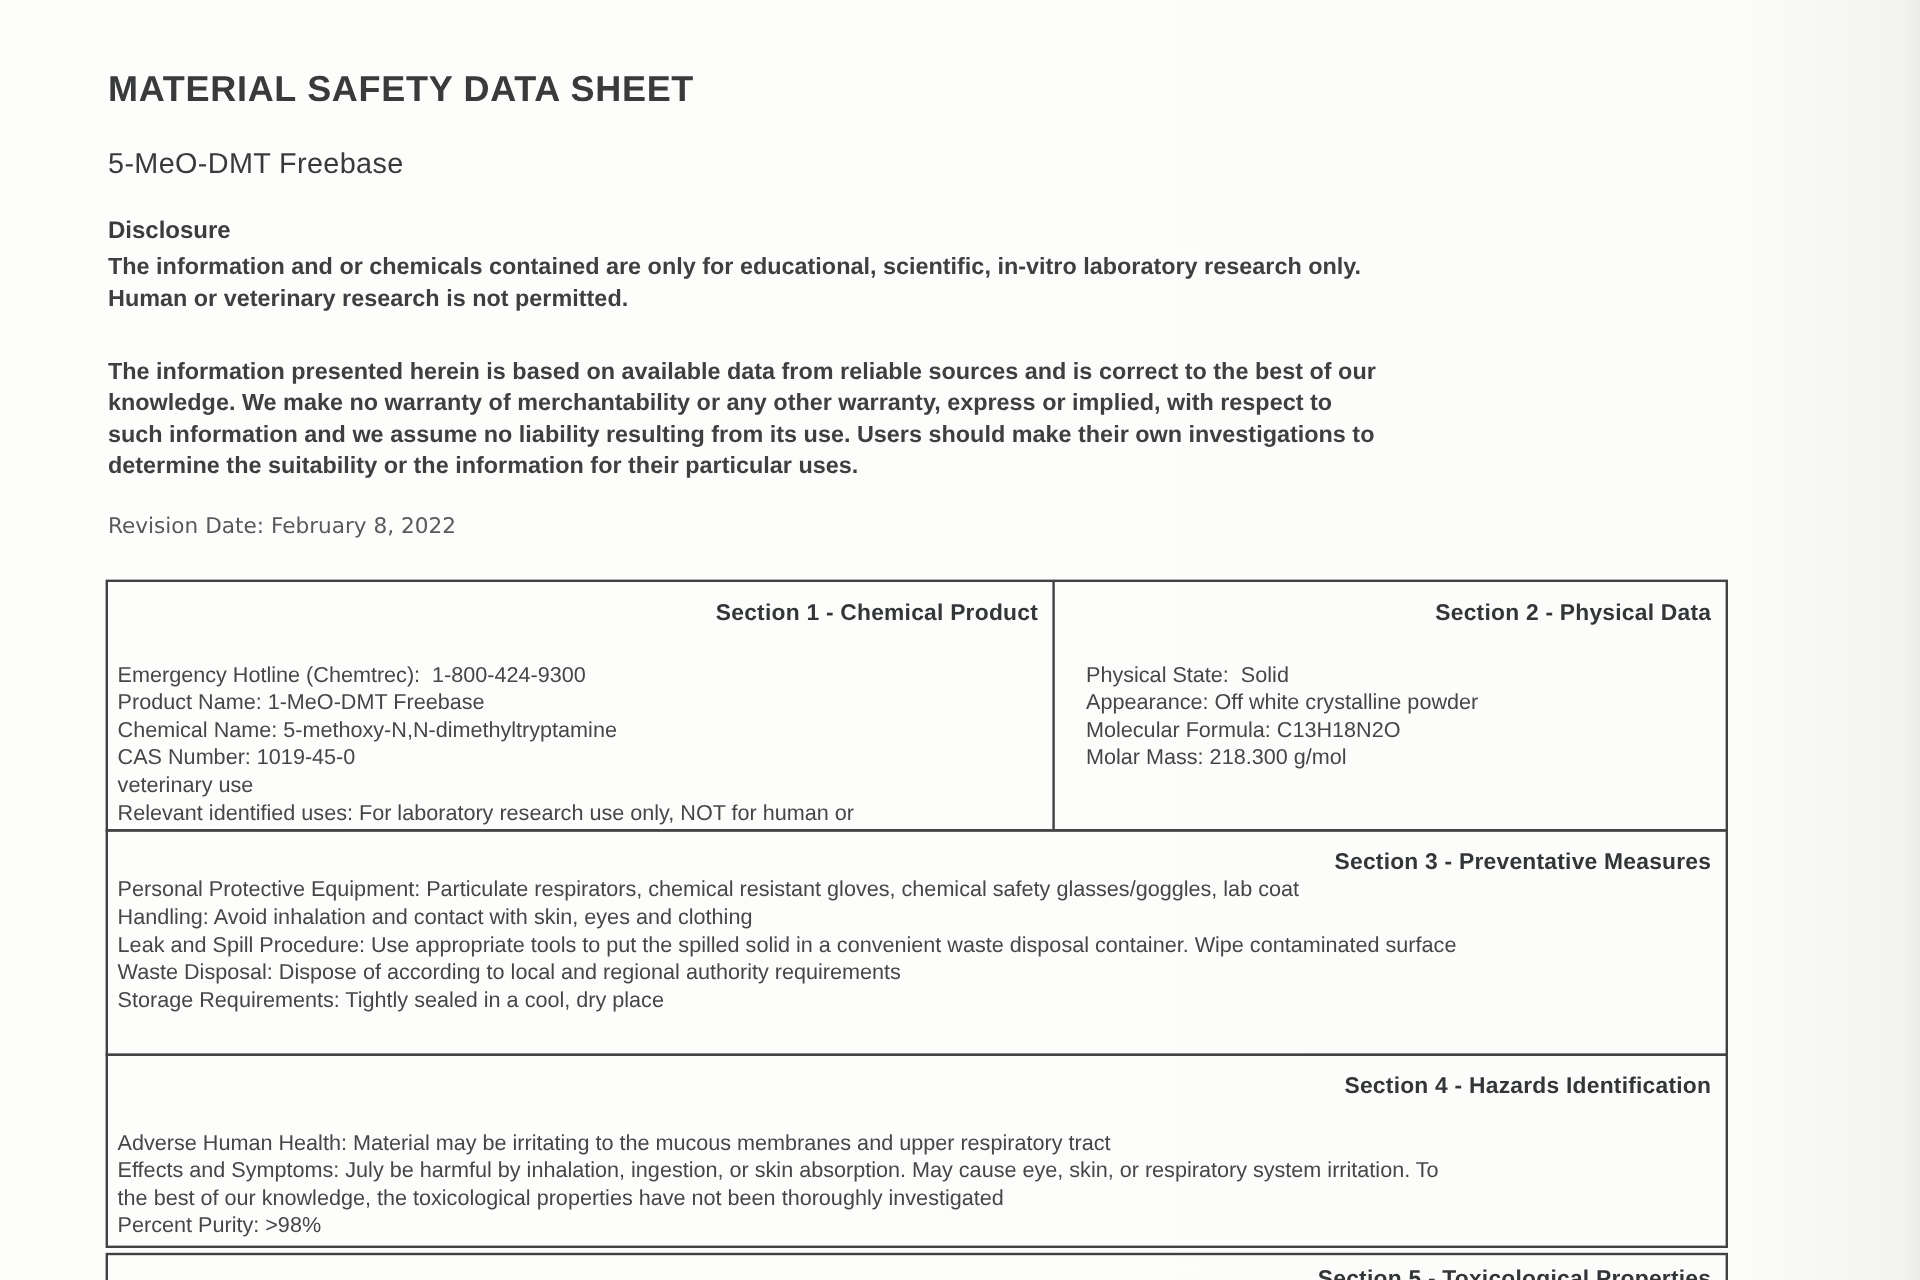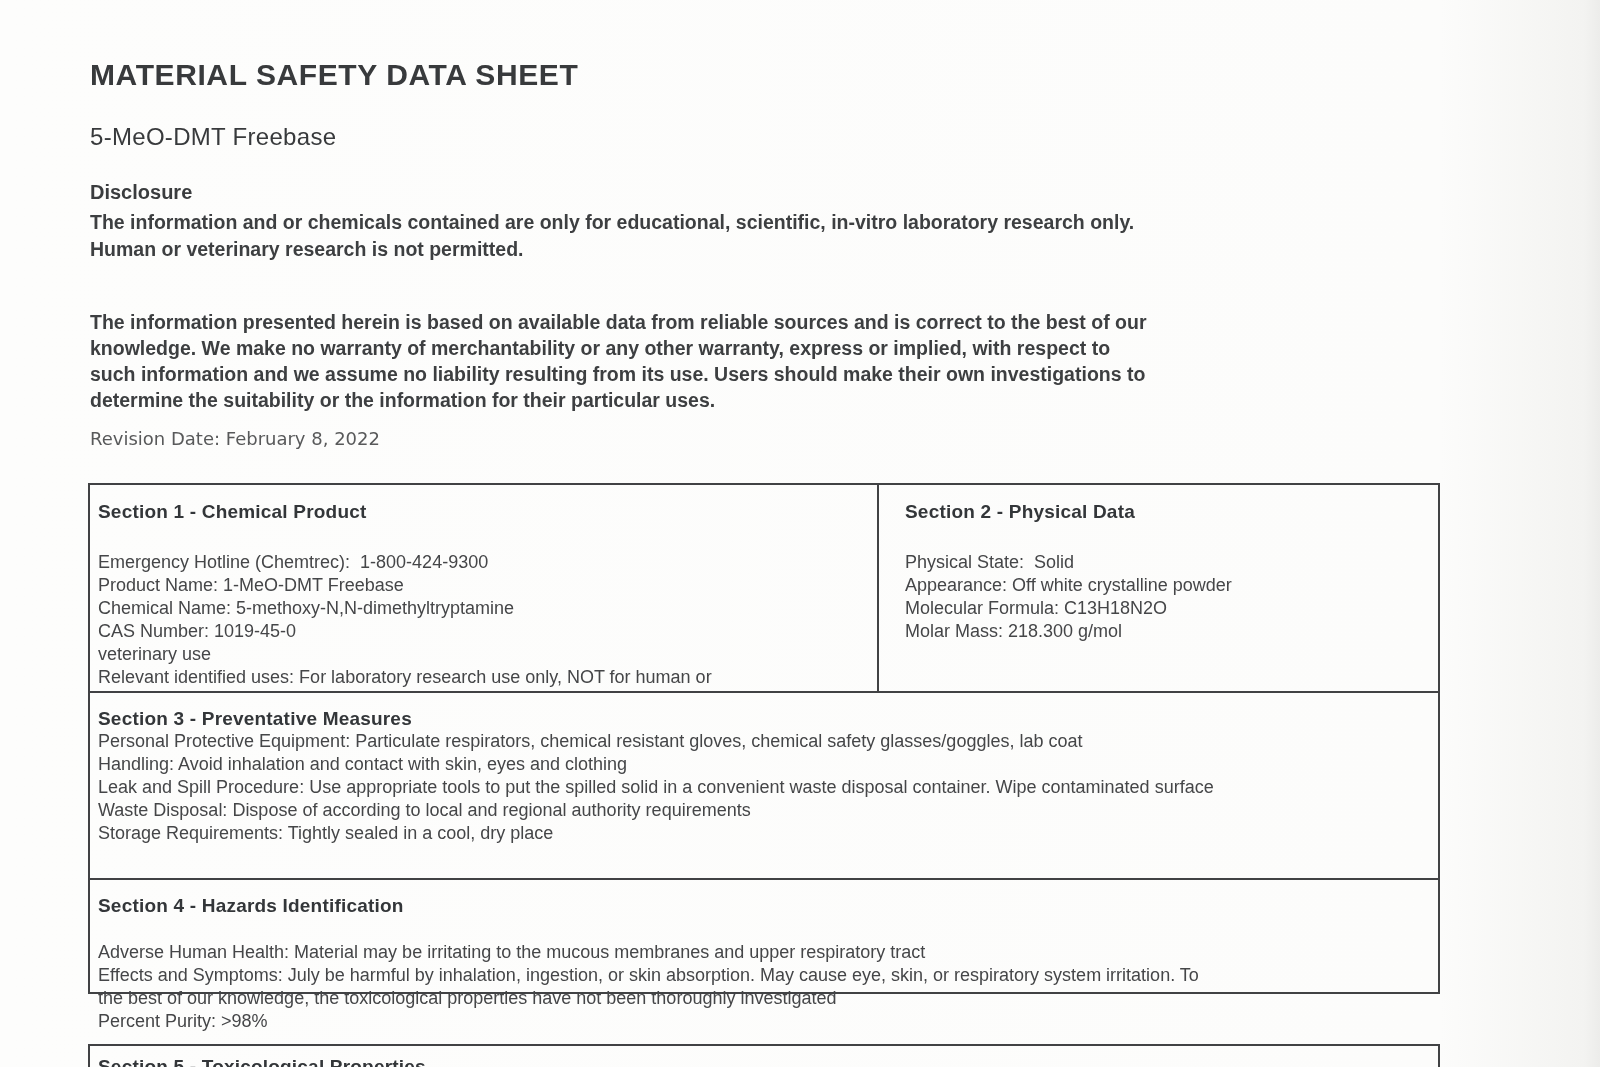--- a/index.html
+++ b/index.html
@@ -26,44 +26,44 @@
     position:absolute;left:90px;top:181px;
     font-size:20px;font-weight:bold;line-height:22px;color:#3a3c3e;
   }
   .para{
     position:absolute;left:90px;width:1360px;
     font-size:19.5px;font-weight:bold;color:#3d3f41;
   }
   .para .pline{white-space:pre-wrap;}
   .para-1{top:209px;}
   .para-1 .pline{line-height:27px;}
-  .para-2{top:309px;}
+  .para-2{top:297px;}
   .para-2 .pline{line-height:26px;}
   .revision{
     position:absolute;left:90px;top:428px;
     font-family:"DejaVu Sans",sans-serif;
     font-size:18px;line-height:22px;color:#58595a;
   }
   .msds-table{position:absolute;left:88px;top:483px;width:1352px;height:584px;}
   .trow{
     position:absolute;left:0;width:1352px;
     box-sizing:border-box;
     border:2px solid #414244;
     background:transparent;
   }
   .trow-1{top:0;height:210px;display:flex;padding:0;}
   .tcell{box-sizing:border-box;padding:16px 12px 0 8px;}
   .tcell-s1{width:789px;border-right:2px solid #414244;}
   .tcell-s2{flex:1;padding-left:26px;}
   .trow-2{top:208px;height:189px;padding:15px 12px 0 8px;box-sizing:border-box;}
-  .trow-3{top:395px;height:116px;padding:15px 12px 0 8px;box-sizing:border-box;}
+  .trow-3{top:395px;height:162px;padding:15px 12px 0 8px;box-sizing:border-box;}
   .trow-4{top:561px;height:120px;padding:10px 12px 0 8px;box-sizing:border-box;}
   .sec-heading{
     font-size:19px;font-weight:bold;line-height:22px;
-    color:#333639;letter-spacing:0.2px;
+    color:#333639;letter-spacing:0.2px;text-align:right;
   }
   .sec-body{font-size:18px;color:#454648;}
   .trow-1 .sec-body{margin-top:28px;}
   .trow-1 .sec-body .line{line-height:23px;}
   .trow-2 .sec-body{}
   .trow-2 .sec-body .line{line-height:23px;}
   .trow-3 .sec-body{margin-top:24px;}
   .trow-3 .sec-body .line{line-height:23px;}
   .line{white-space:pre-wrap;}
 </style>

